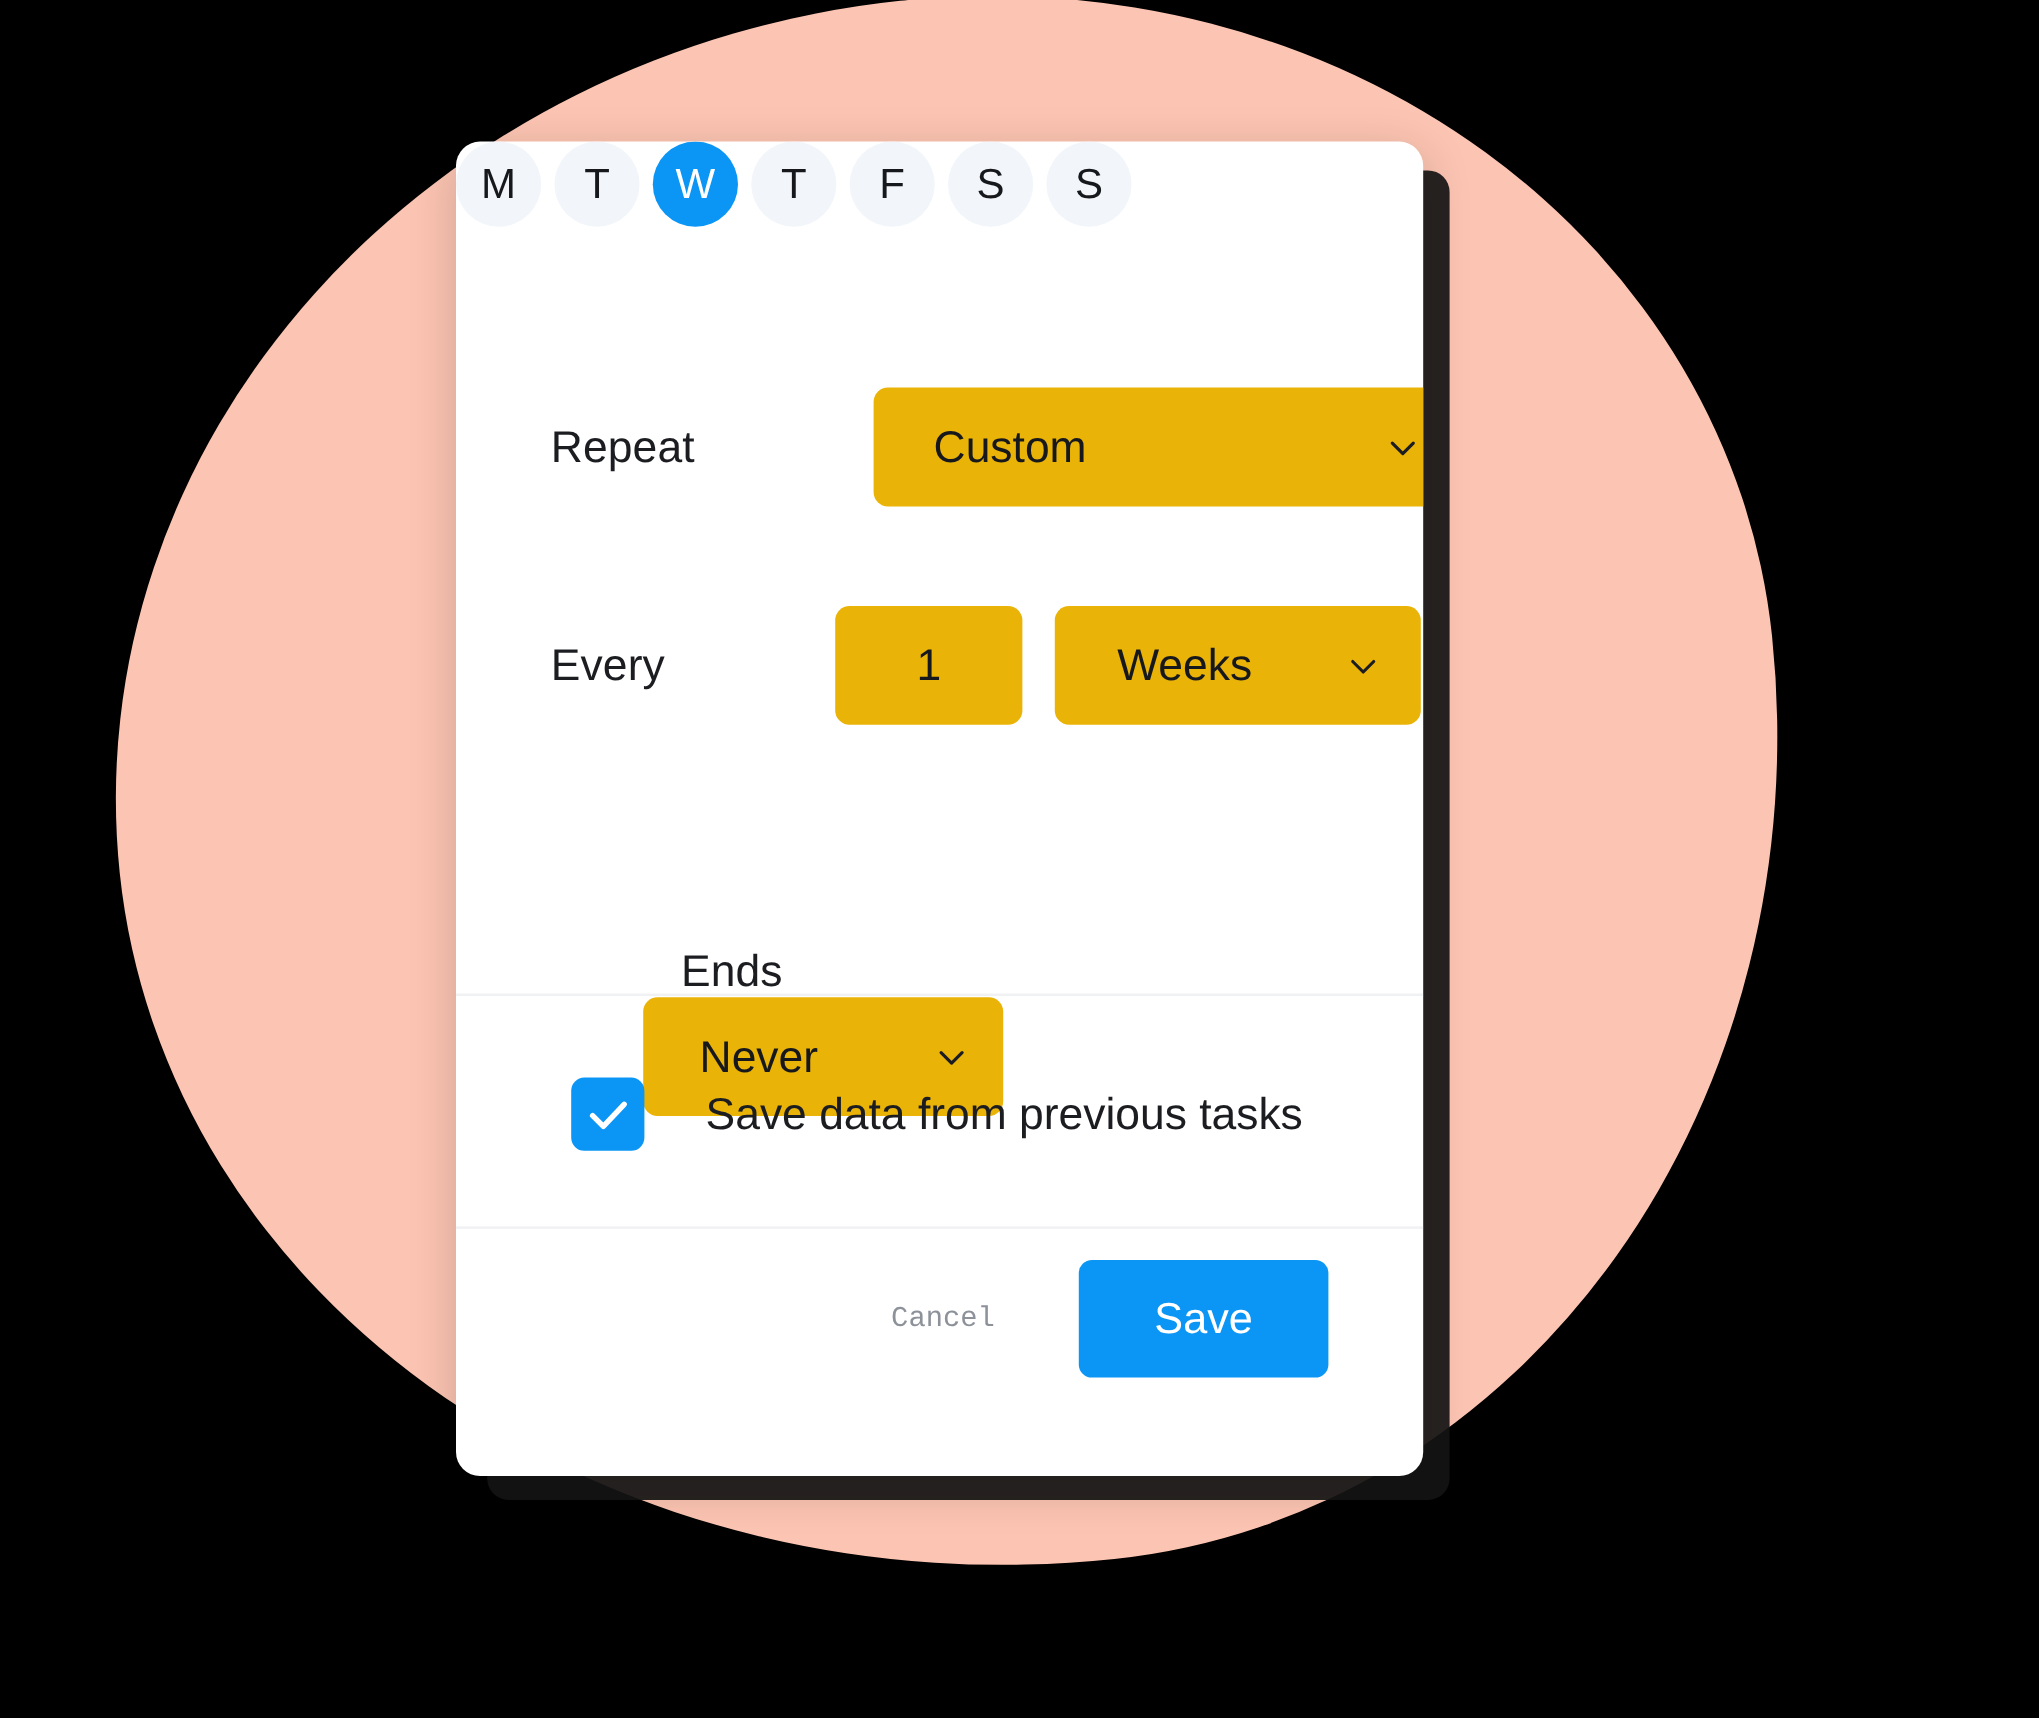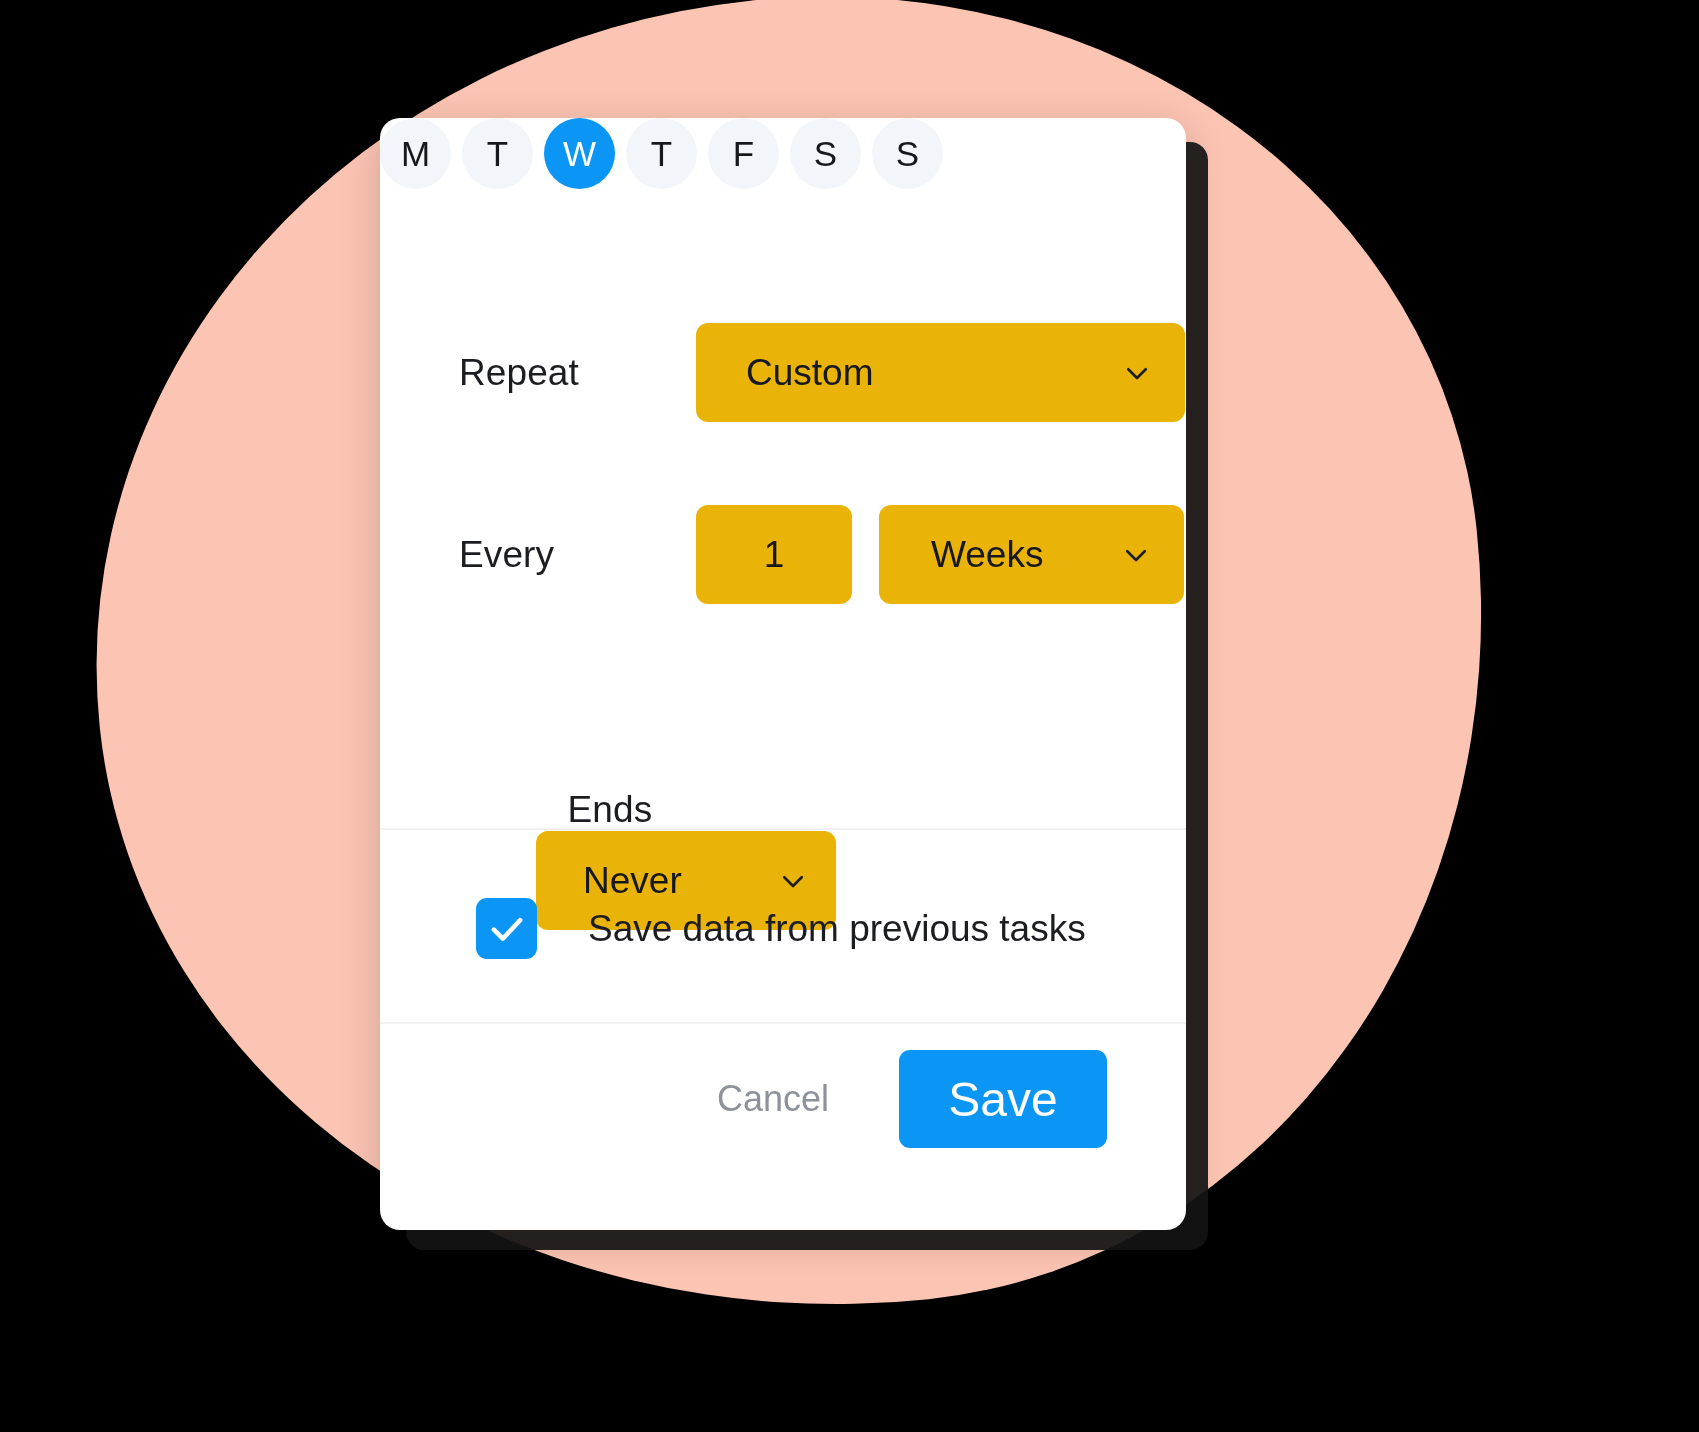--- a/index.html
+++ b/index.html
@@ -84,21 +84,21 @@
 
   .chev {
     width: 30px;
     height: 30px;
     flex: none;
     display: block;
   }
   .chev svg { display: block; width: 30px; height: 30px; }
 
   
-  #row-repeat { left: 79px; top: 205px; }
+  #row-repeat { left: 79px; top: 205px; gap: 32px; }
   #row-repeat .row-label { width: 160px; }
   #field-repeat {
     width: 489px;
     height: 99px;
     margin-left: 77px;
     padding: 0 33px 0 50px;
     justify-content: space-between;
   }
 
   
@@ -196,32 +196,32 @@
   #row-actions {
     position: absolute;
     right: 79px;
     top: 932px;
     display: flex;
     align-items: center;
   }
   .btn-cancel {
     background: none;
     border: none;
-    font-family: Liberation Sans, sans-serif;
-    font-size: 36px;
+    font-family: Liberation Mono, monospace;
+    font-size: 24px;
     color: #8d929a;
     padding: 18px 34px;
     cursor: pointer;
     white-space: nowrap;
   }
   .btn-save {
     background: #0b96f5;
     border: none;
     font-family: "Liberation Sans", sans-serif;
-    font-size: 48px;
+    font-size: 36px;
     color: #ffffff;
     width: 208px;
     height: 98px;
     border-radius: 11px;
     margin-left: 36px;
     cursor: pointer;
     white-space: nowrap;
   }
 </style>
 </head>

